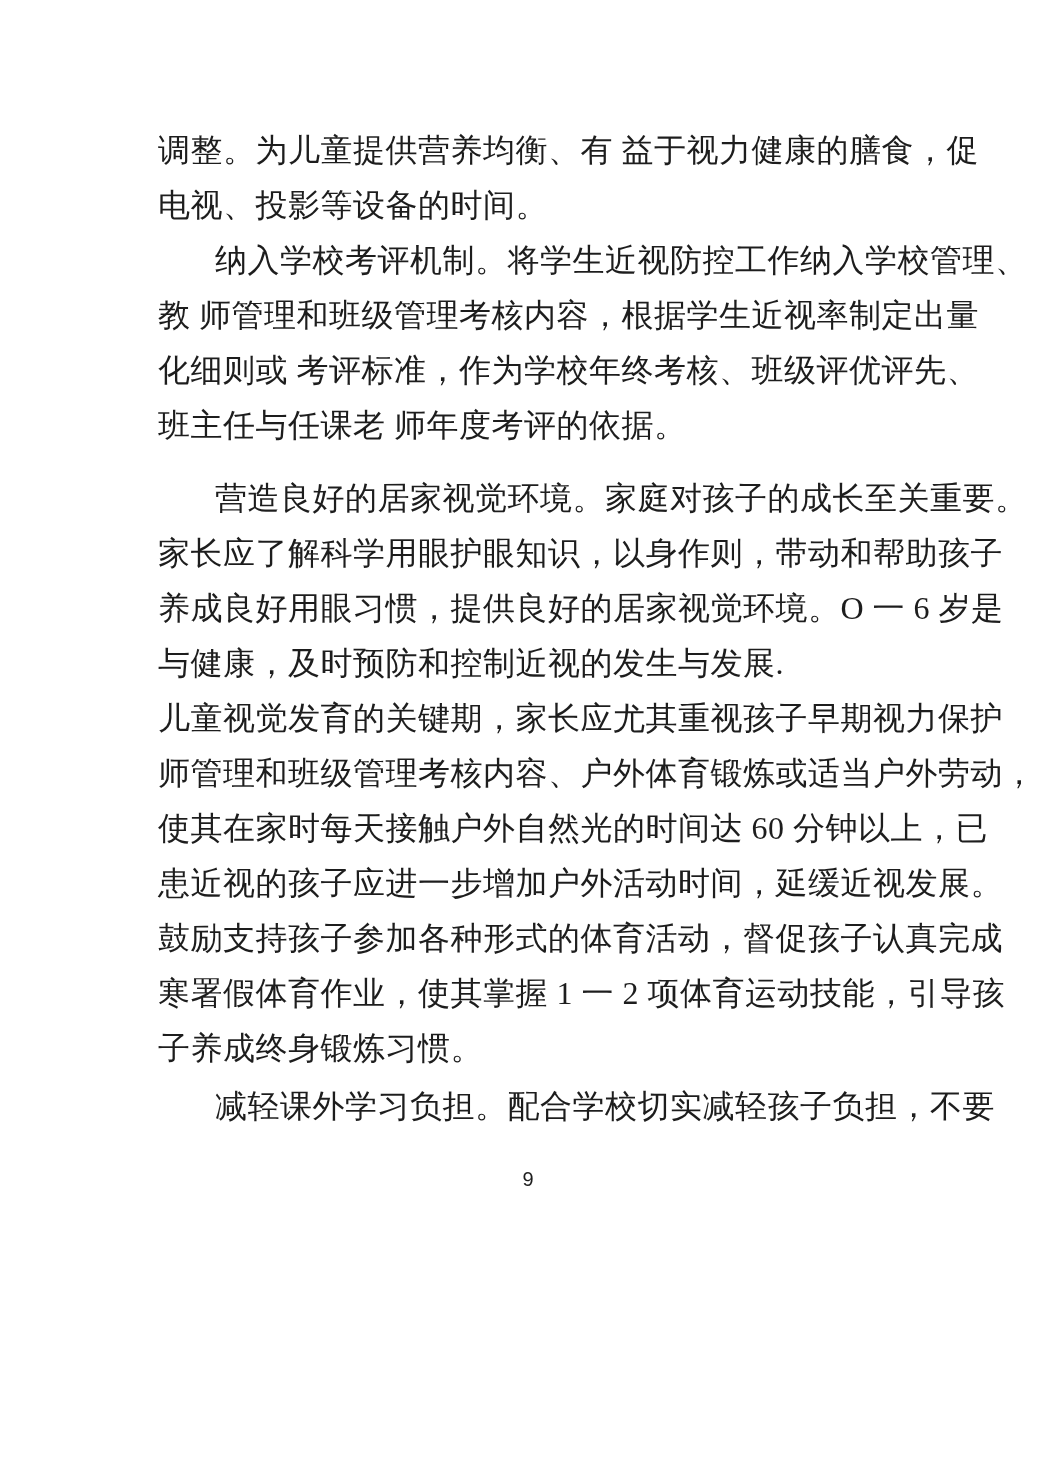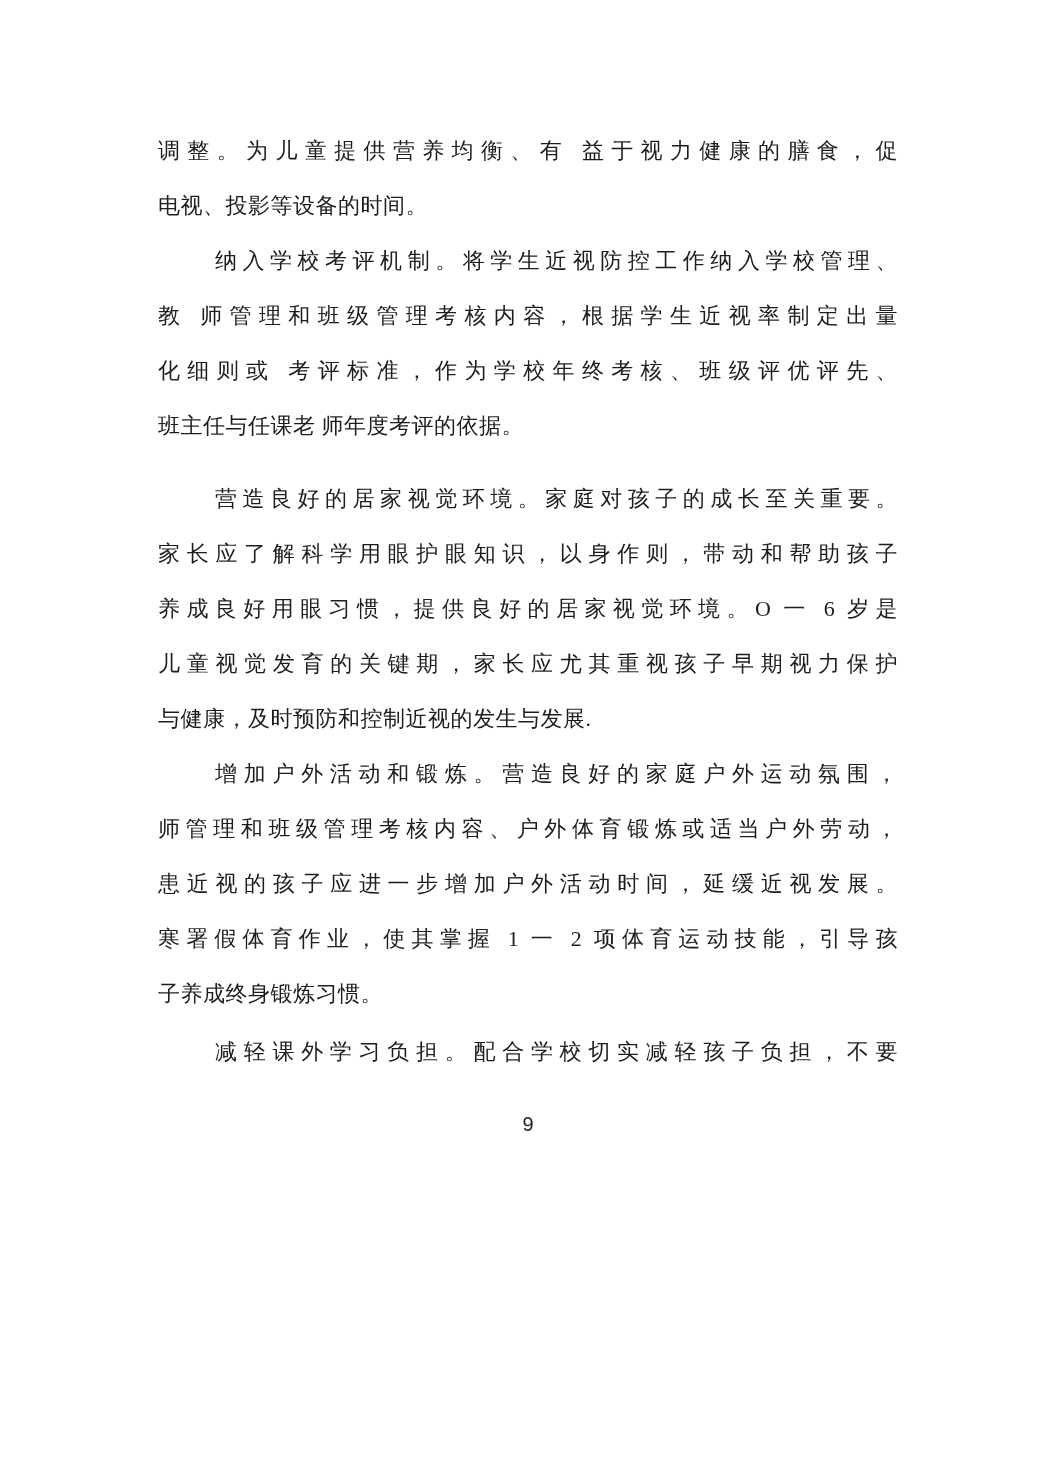--- a/index.html
+++ b/index.html
@@ -14,21 +14,21 @@
   }
   .textblock {
     position: absolute;
     left: 158px;
     top: 123px;
     width: 740px;
   }
   .line {
     height: 55px;
     line-height: 55px;
-    font-size: 22px;
+    font-size: 32px;
     letter-spacing: 0.5px;
     white-space: nowrap;
     text-align: justify;
     text-align-last: justify;
   }
   .line.last { text-align-last: left; }
   .line.indent { padding-left: 57px; width: 683px; }
   .line.heading {
     margin-top: 23px;
     padding-left: 57px;
@@ -60,26 +60,27 @@
 
     <div class="line indent"><b>纳入学校考评机制。</b><span>将学生近视防控工作纳入学校管理、</span></div>
     <div class="line"><span>教 师管理和班级管理考核内容，根据学生近视率制定出量</span></div>
     <div class="line"><span>化细则或 考评标准，作为学校年终考核、班级评优评先、</span></div>
     <div class="line last"><span>班主任与任课老 师年度考评的依据。</span></div>
 
 
     <div class="line indent gap-after-heading"><b>营造良好的居家视觉环境。</b><span>家庭对孩子的成长至关重要。</span></div>
     <div class="line"><span>家长应了解科学用眼护眼知识，以身作则，带动和帮助孩子</span></div>
     <div class="line"><span>养成良好用眼习惯，提供良好的居家视觉环境。O 一 6 岁是</span></div>
+    <div class="line last"><span>与健康，及时预防和控制近视的发生与发展.</span></div>
     <div class="line"><span>儿童视觉发育的关键期，家长应尤其重视孩子早期视力保护</span></div>
-    <div class="line last"><span>与健康，及时预防和控制近视的发生与发展.</span></div>
 
-    <div class="line indent"><b>增加户外活动和锻炼。</b><span>营造良好的家庭户外运动氛围，</span></div>
     <div class="line"><span>师管理和班级管理考核内容、户外体育锻炼或适当户外劳动，</span></div>
+    <div class="line"><span>使其在家时每天接触户外自然光的时间达 60 分钟以上，已</span></div>
     <div class="line"><span>患近视的孩子应进一步增加户外活动时间，延缓近视发展。</span></div>
+    <div class="line"><span>鼓励支持孩子参加各种形式的体育活动，督促孩子认真完成</span></div>
     <div class="line"><span>寒署假体育作业，使其掌握 1 一 2 项体育运动技能，引导孩</span></div>
     <div class="line last"><span>子养成终身锻炼习惯。</span></div>
 
     <div class="line indent gap-small"><b>减轻课外学习负担。</b><span>配合学校切实减轻孩子负担，不要</span></div>
 
     <div class="footer">9</div>
   </div>
 </div>
 
 </body></html>

